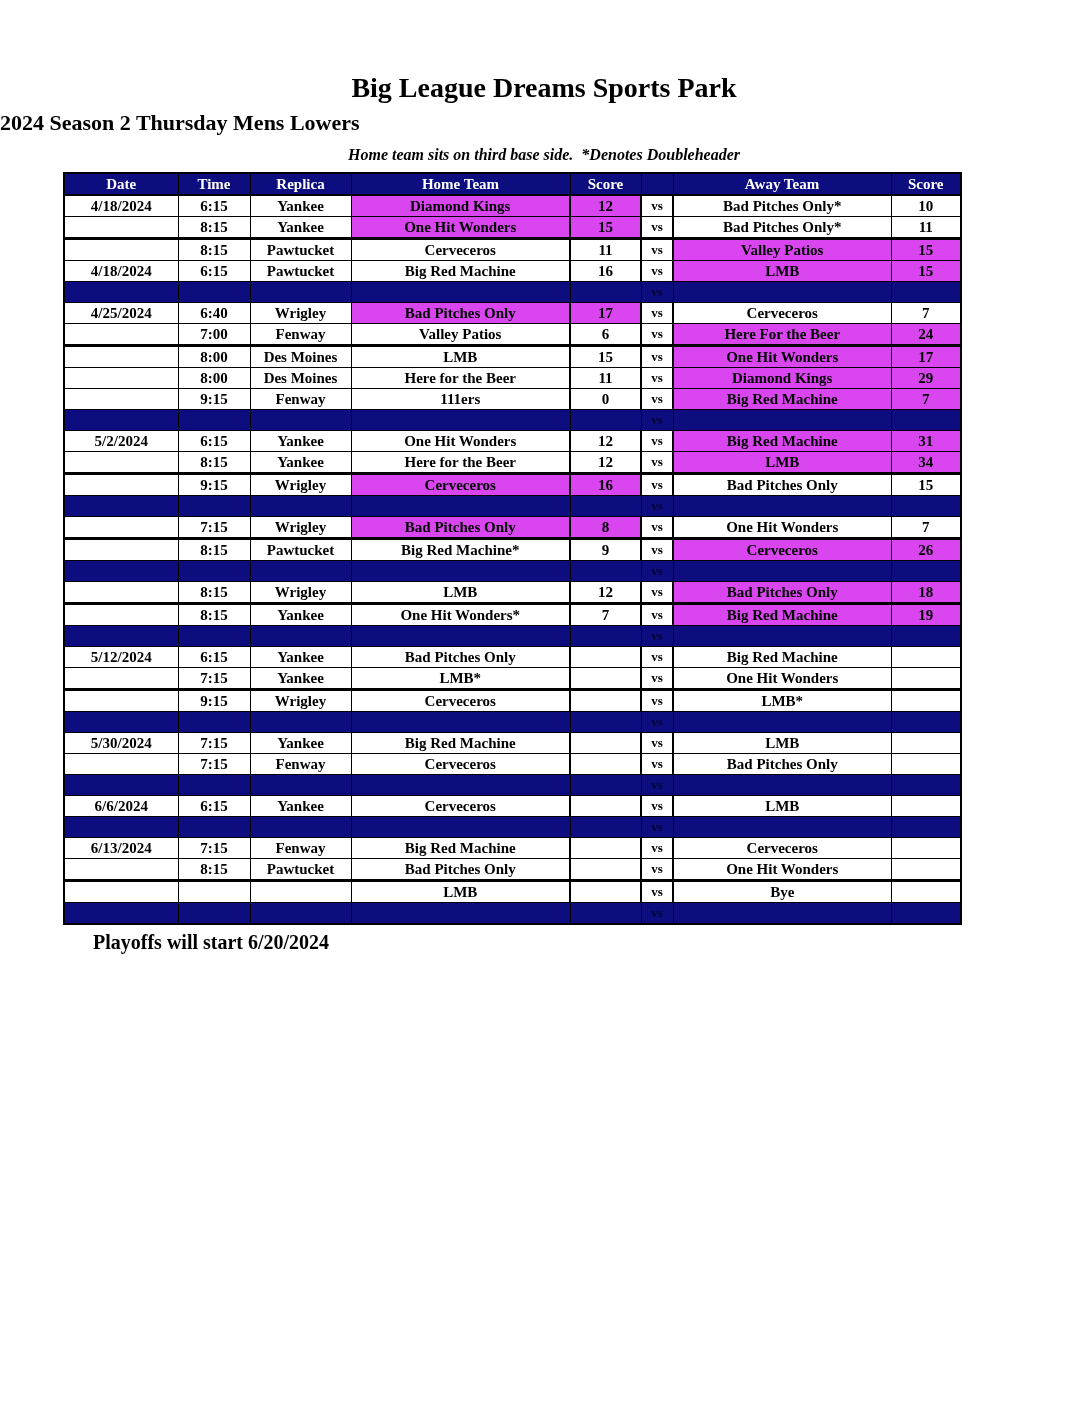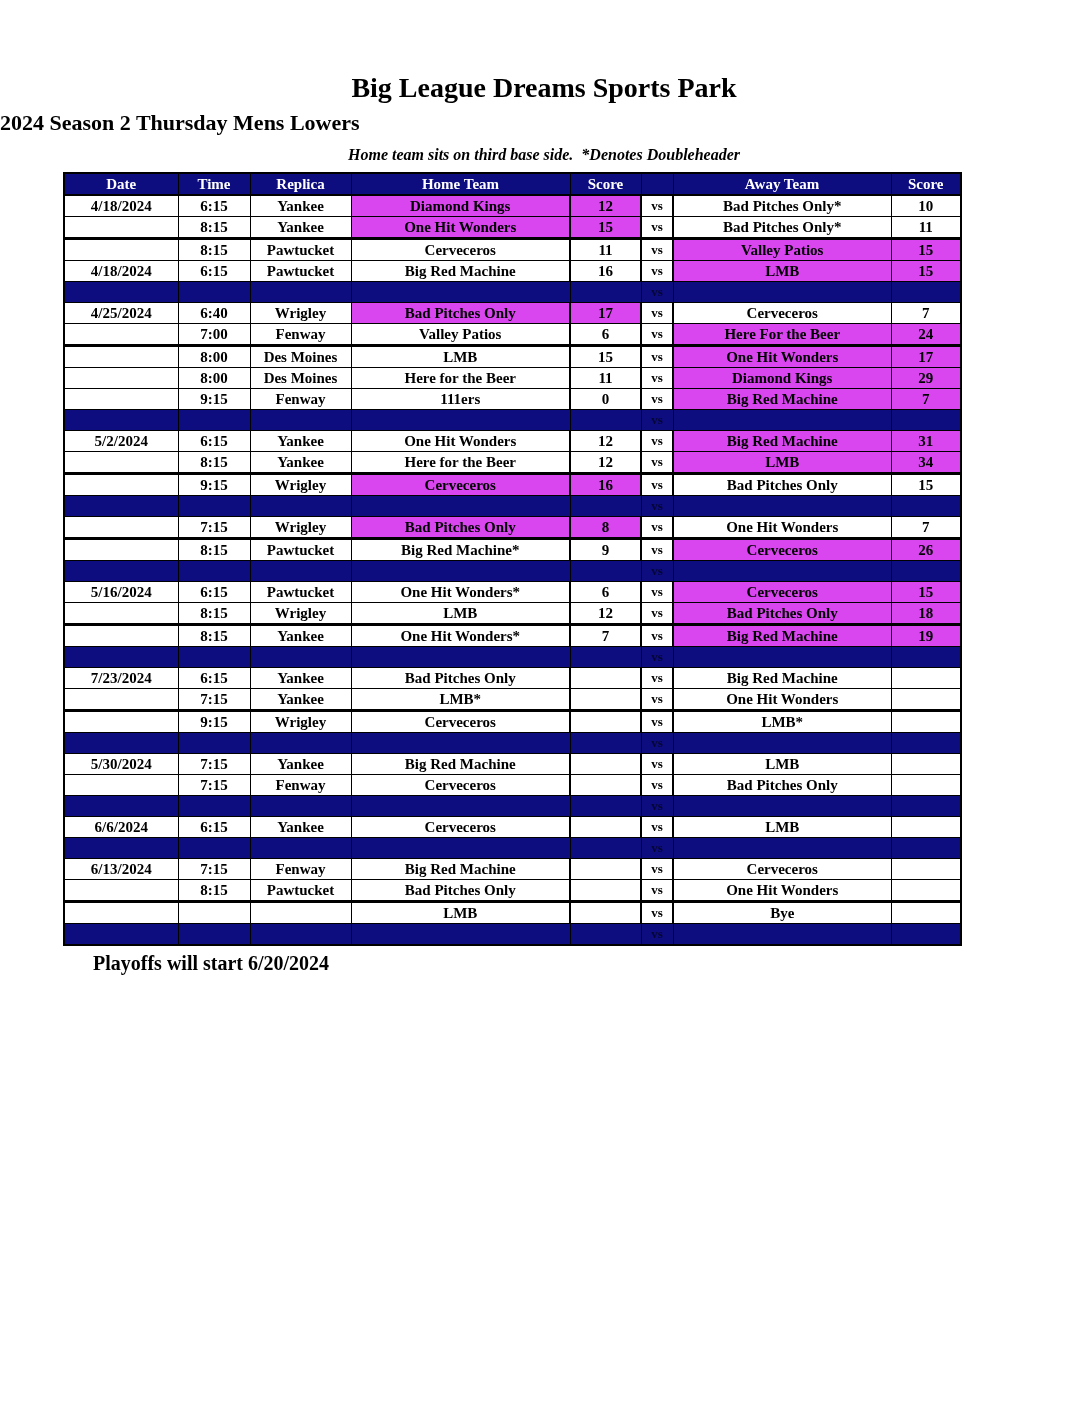--- a/index.html
+++ b/index.html
@@ -229,30 +229,20 @@
           <td></td>
           <td></td>
           <td></td>
           <td></td>
           <td></td>
           <td class="vs">vs</td>
           <td></td>
           <td></td>
         </tr>
         <tr>
-          <td>5/16/2024</td>
-          <td>6:15</td>
-          <td>Pawtucket</td>
-          <td>One Hit Wonders*</td>
-          <td class="bL2">6</td>
-          <td class="vs bL2">vs</td>
-          <td class="hl bL2">Cerveceros</td>
-          <td class="hl">15</td>
-        </tr>
-        <tr>
           <td></td>
           <td>8:15</td>
           <td>Wrigley</td>
           <td>LMB</td>
           <td class="bL2">12</td>
           <td class="vs bL2">vs</td>
           <td class="hl bL2">Bad Pitches Only</td>
           <td class="hl">18</td>
         </tr>
         <tr class="thick">
@@ -269,21 +259,21 @@
           <td></td>
           <td></td>
           <td></td>
           <td></td>
           <td></td>
           <td class="vs">vs</td>
           <td></td>
           <td></td>
         </tr>
         <tr>
-          <td>7/23/2024</td>
+          <td>5/12/2024</td>
           <td>6:15</td>
           <td>Yankee</td>
           <td>Bad Pitches Only</td>
           <td class="bL2"></td>
           <td class="vs bL2">vs</td>
           <td class="bL2">Big Red Machine</td>
           <td></td>
         </tr>
         <tr>
           <td></td>

